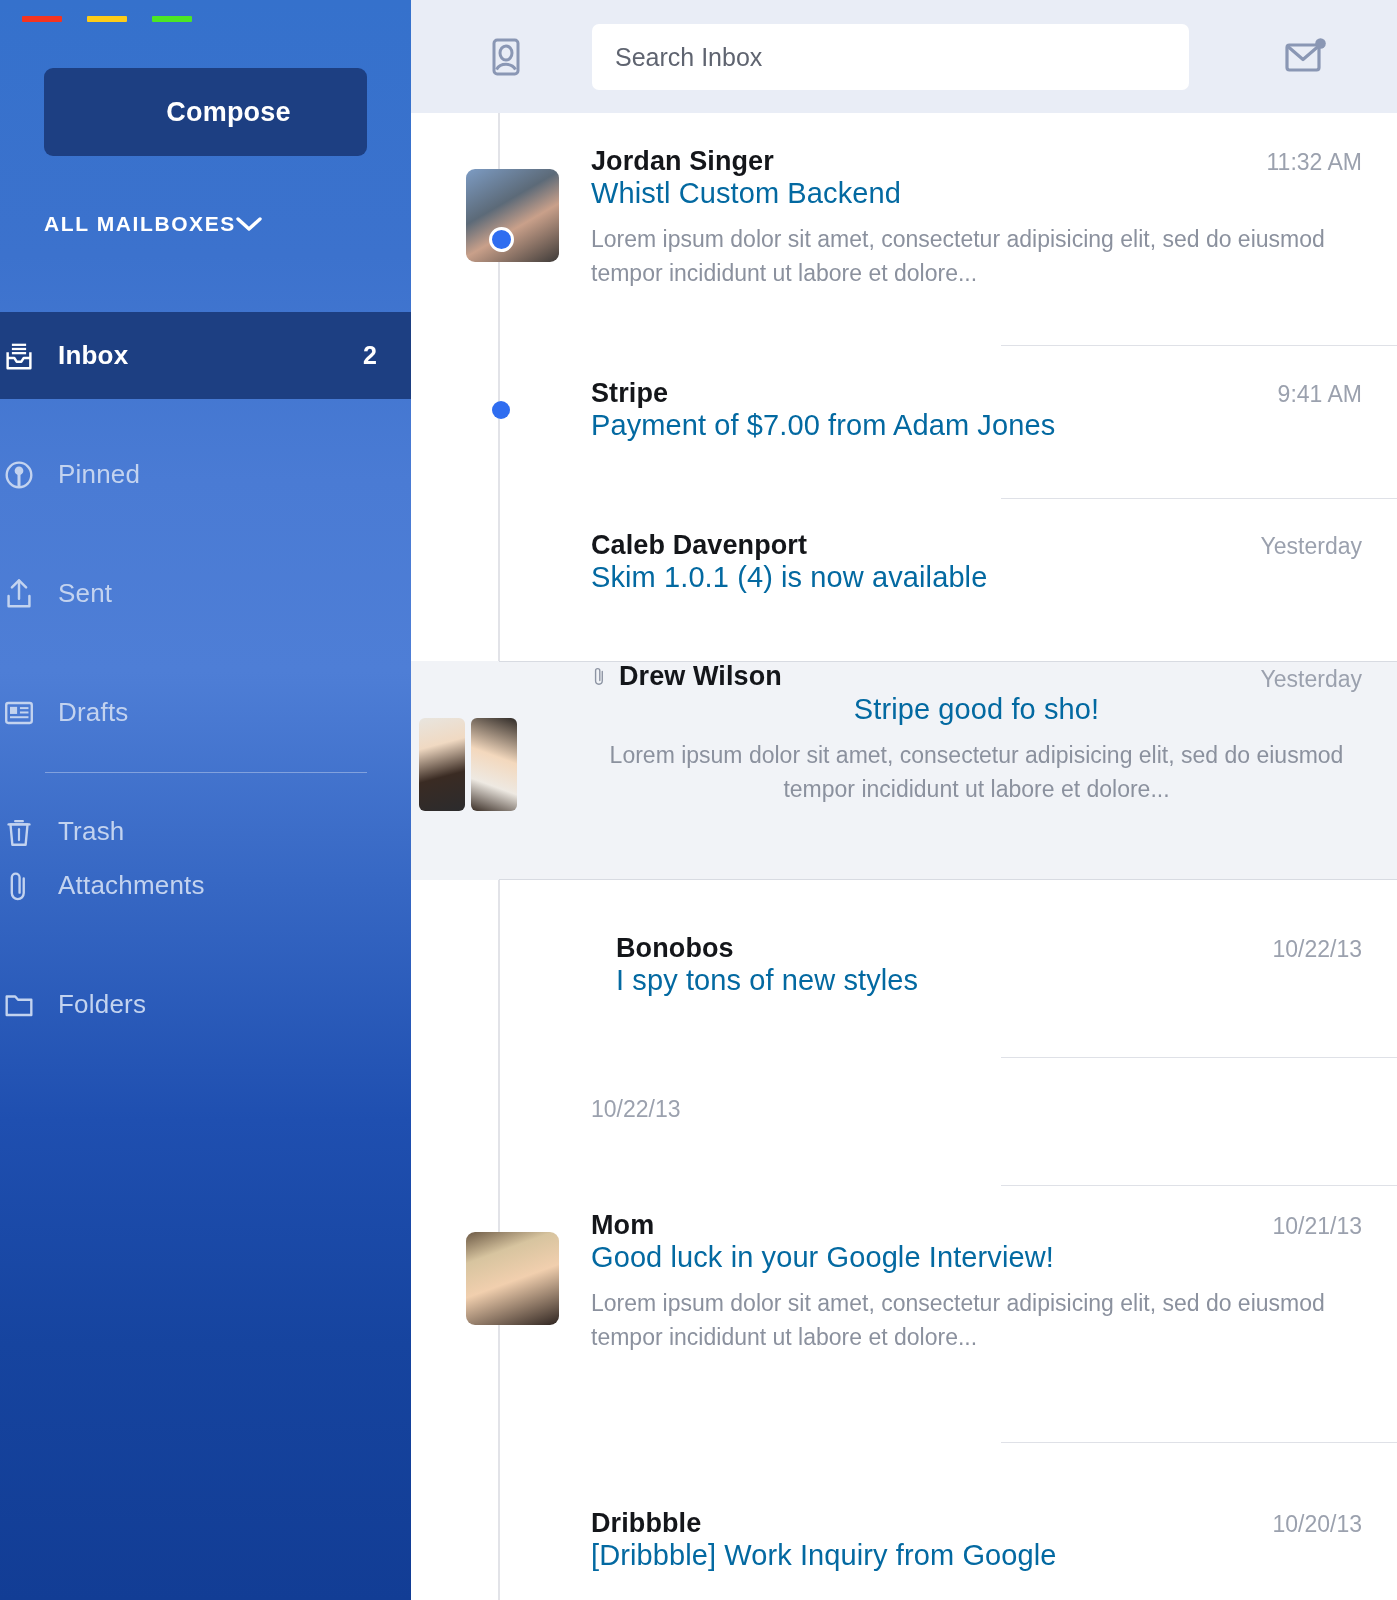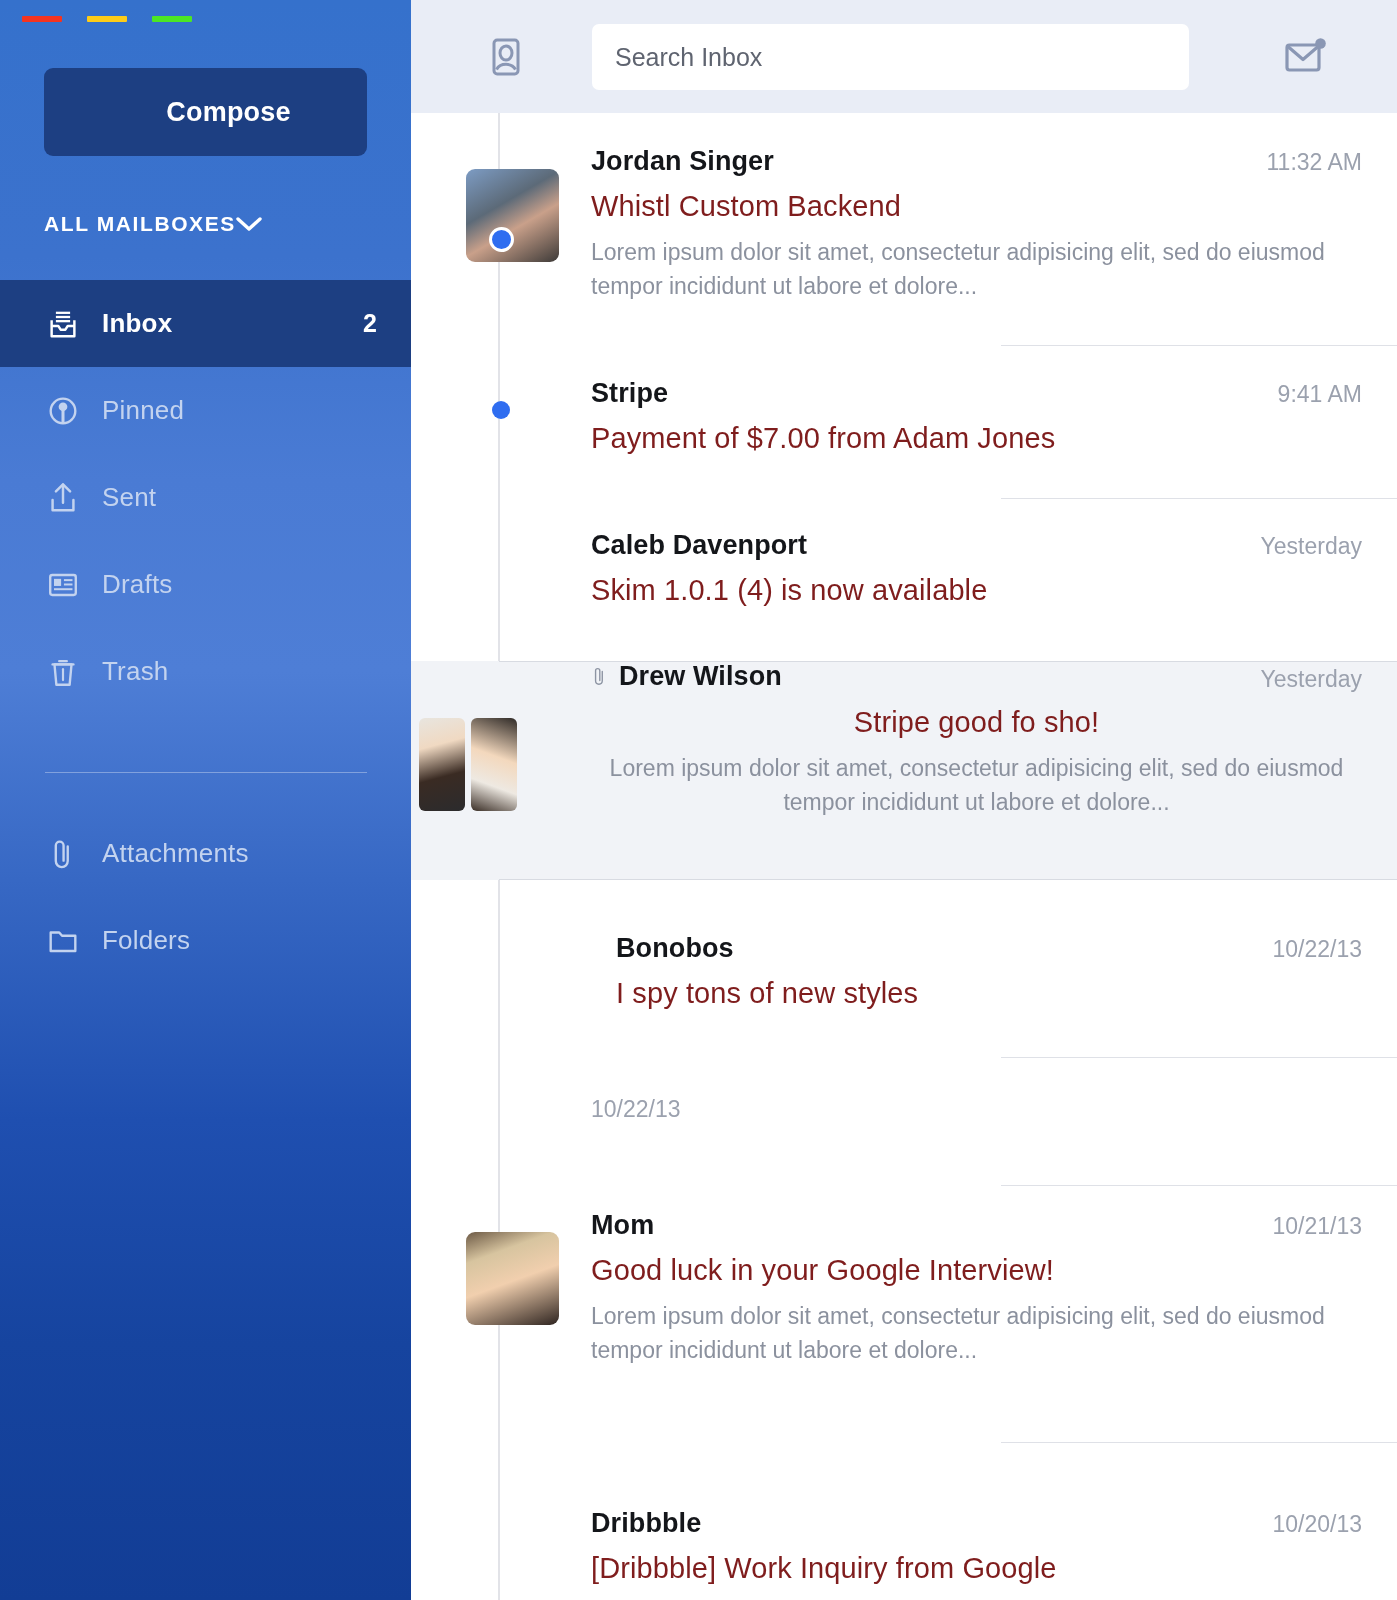--- a/index.html
+++ b/index.html
@@ -59,22 +59,23 @@
   }
   .mailboxes-header .mb-label {
     color: #ffffff; font-size: 21px; font-weight: bold;
     letter-spacing: 1.6px;
   }
   .chev { width: 26px; height: 15px; }
 
   .nav-list { position: absolute; top: 280px; left: 0; width: 411px; }
   .nav-item {
     display: flex; align-items: center;
-    height: 87px; padding-left: 44px; padding-right: 34px;
+    height: 87px; padding-right: 34px;
     cursor: pointer;
+    margin-top: 32px;
   }
   .nav-item.active { background: #1d3f82; }
   .nav-ico {
     width: 38px; height: 38px; flex: 0 0 38px;
     display: flex; align-items: center; justify-content: center;
     margin-right: 20px;
   }
   .nav-label {
     font-size: 26px; color: #c3d3ef; letter-spacing: 0.2px;
     flex: 1 1 auto;
@@ -173,21 +174,21 @@
   .row-head { display: flex; align-items: baseline; justify-content: space-between; }
   .sender {
     font-size: 27px; font-weight: bold; color: #14161a;
     letter-spacing: 0.1px;
     display: flex; align-items: center;
   }
   .sender.muted { color: #8d94a3; }
   .clip { margin-right: 12px; display: inline-flex; align-items: center; }
   .when { font-size: 23px; color: #9ba1ae; white-space: nowrap; }
   .subject {
-    font-size: 29px; color: #7f1d1d; margin-top: 13px;
+    font-size: 29px; color: #0369a1; 
     letter-spacing: 0.1px;
   }
   .preview {
     font-size: 23px; color: #8b919e; line-height: 34px; margin-top: 12px;
   }
   .row-sep {
     position: absolute;
     left: 590px; width: 718px; height: 1px; background: #dfe1e7;
   }
 </style>

